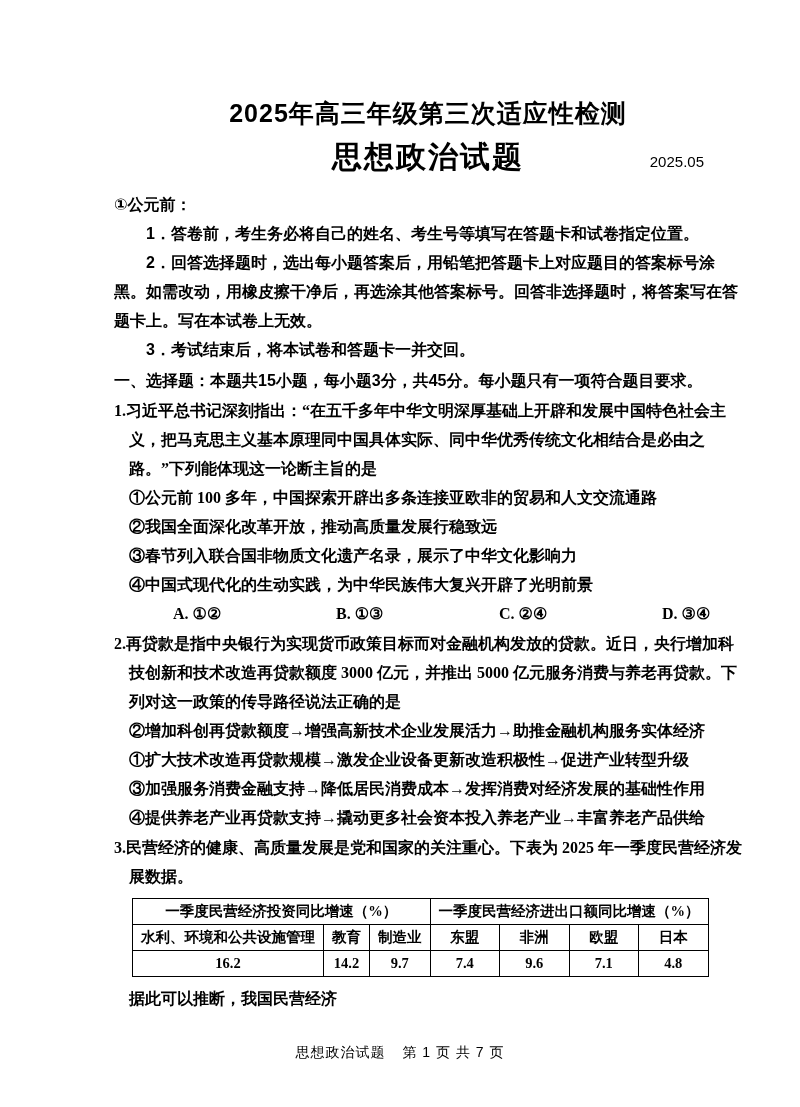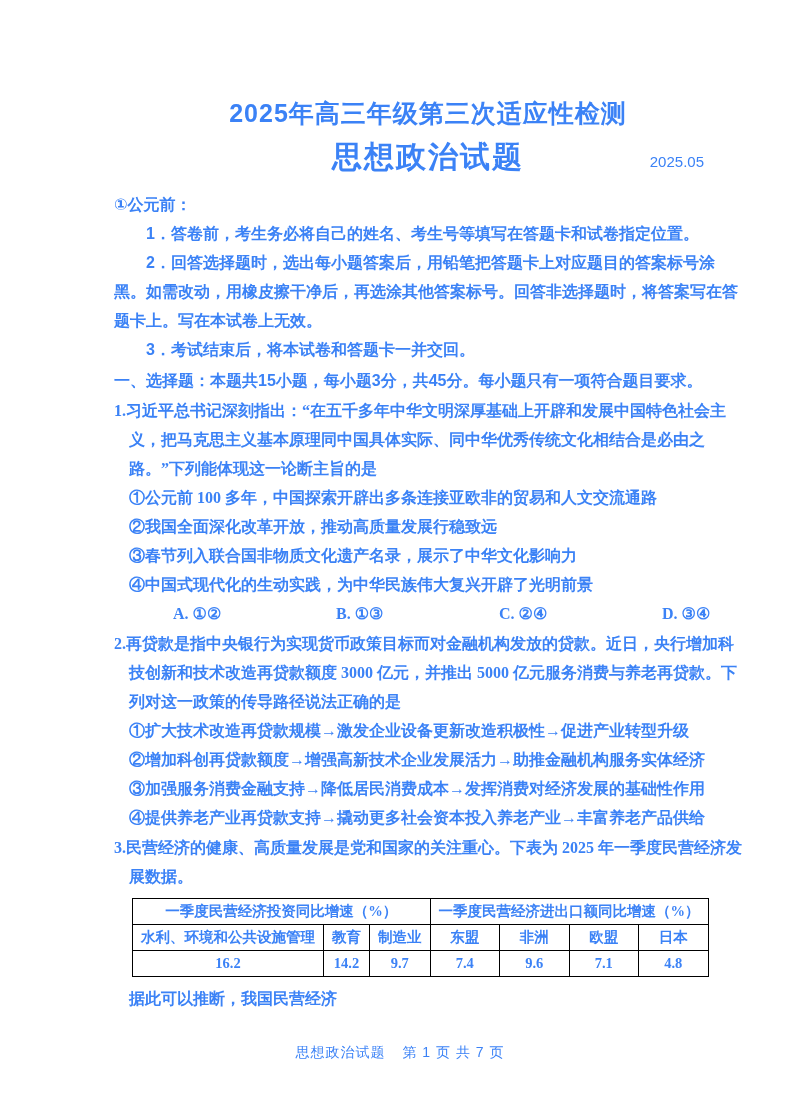--- a/index.html
+++ b/index.html
@@ -2,21 +2,21 @@
 <html><head>
 <meta charset="utf-8">
 <style>
   * { margin: 0; padding: 0; box-sizing: border-box; }
   html, body { background: #ffffff; }
   body { width: 800px; height: 1107px; overflow: hidden; }
   .page {
     position: relative;
     width: 800px; height: 1107px;
     background: #ffffff;
-    color: #3b82f6;
+    color: #000000;
     font-family: "Liberation Sans", "DejaVu Sans", sans-serif;
     font-weight: bold;
     font-size: 16px;
     line-height: 29px;
     padding: 96px 58px 0 114px;
   }
   .title {
     text-align: center;
     font-size: 25px;
     line-height: 34px;
@@ -108,22 +108,22 @@
     <div class="answers">
       <span>A. ①②</span>
       <span>B. ①③</span>
       <span>C. ②④</span>
       <span>D. ③④</span>
     </div>
   </div>
 
   <div class="question">
     <p class="stem">2.再贷款是指中央银行为实现货币政策目标而对金融机构发放的贷款。近日，央行增加科技创新和技术改造再贷款额度 3000 亿元，并推出 5000 亿元服务消费与养老再贷款。下列对这一政策的传导路径说法正确的是</p>
+    <p class="option-line">②增加科创再贷款额度→增强高新技术企业发展活力→助推金融机构服务实体经济</p>
     <p class="option-line">①扩大技术改造再贷款规模→激发企业设备更新改造积极性→促进产业转型升级</p>
-    <p class="option-line">②增加科创再贷款额度→增强高新技术企业发展活力→助推金融机构服务实体经济</p>
     <p class="option-line">③加强服务消费金融支持→降低居民消费成本→发挥消费对经济发展的基础性作用</p>
     <p class="option-line">④提供养老产业再贷款支持→撬动更多社会资本投入养老产业→丰富养老产品供给</p>
   </div>
 
   <div class="question">
     <p class="stem">3.民营经济的健康、高质量发展是党和国家的关注重心。下表为 2025 年一季度民营经济发展数据。</p>
 
     <table class="data-table">
       <tbody>
         <tr>

